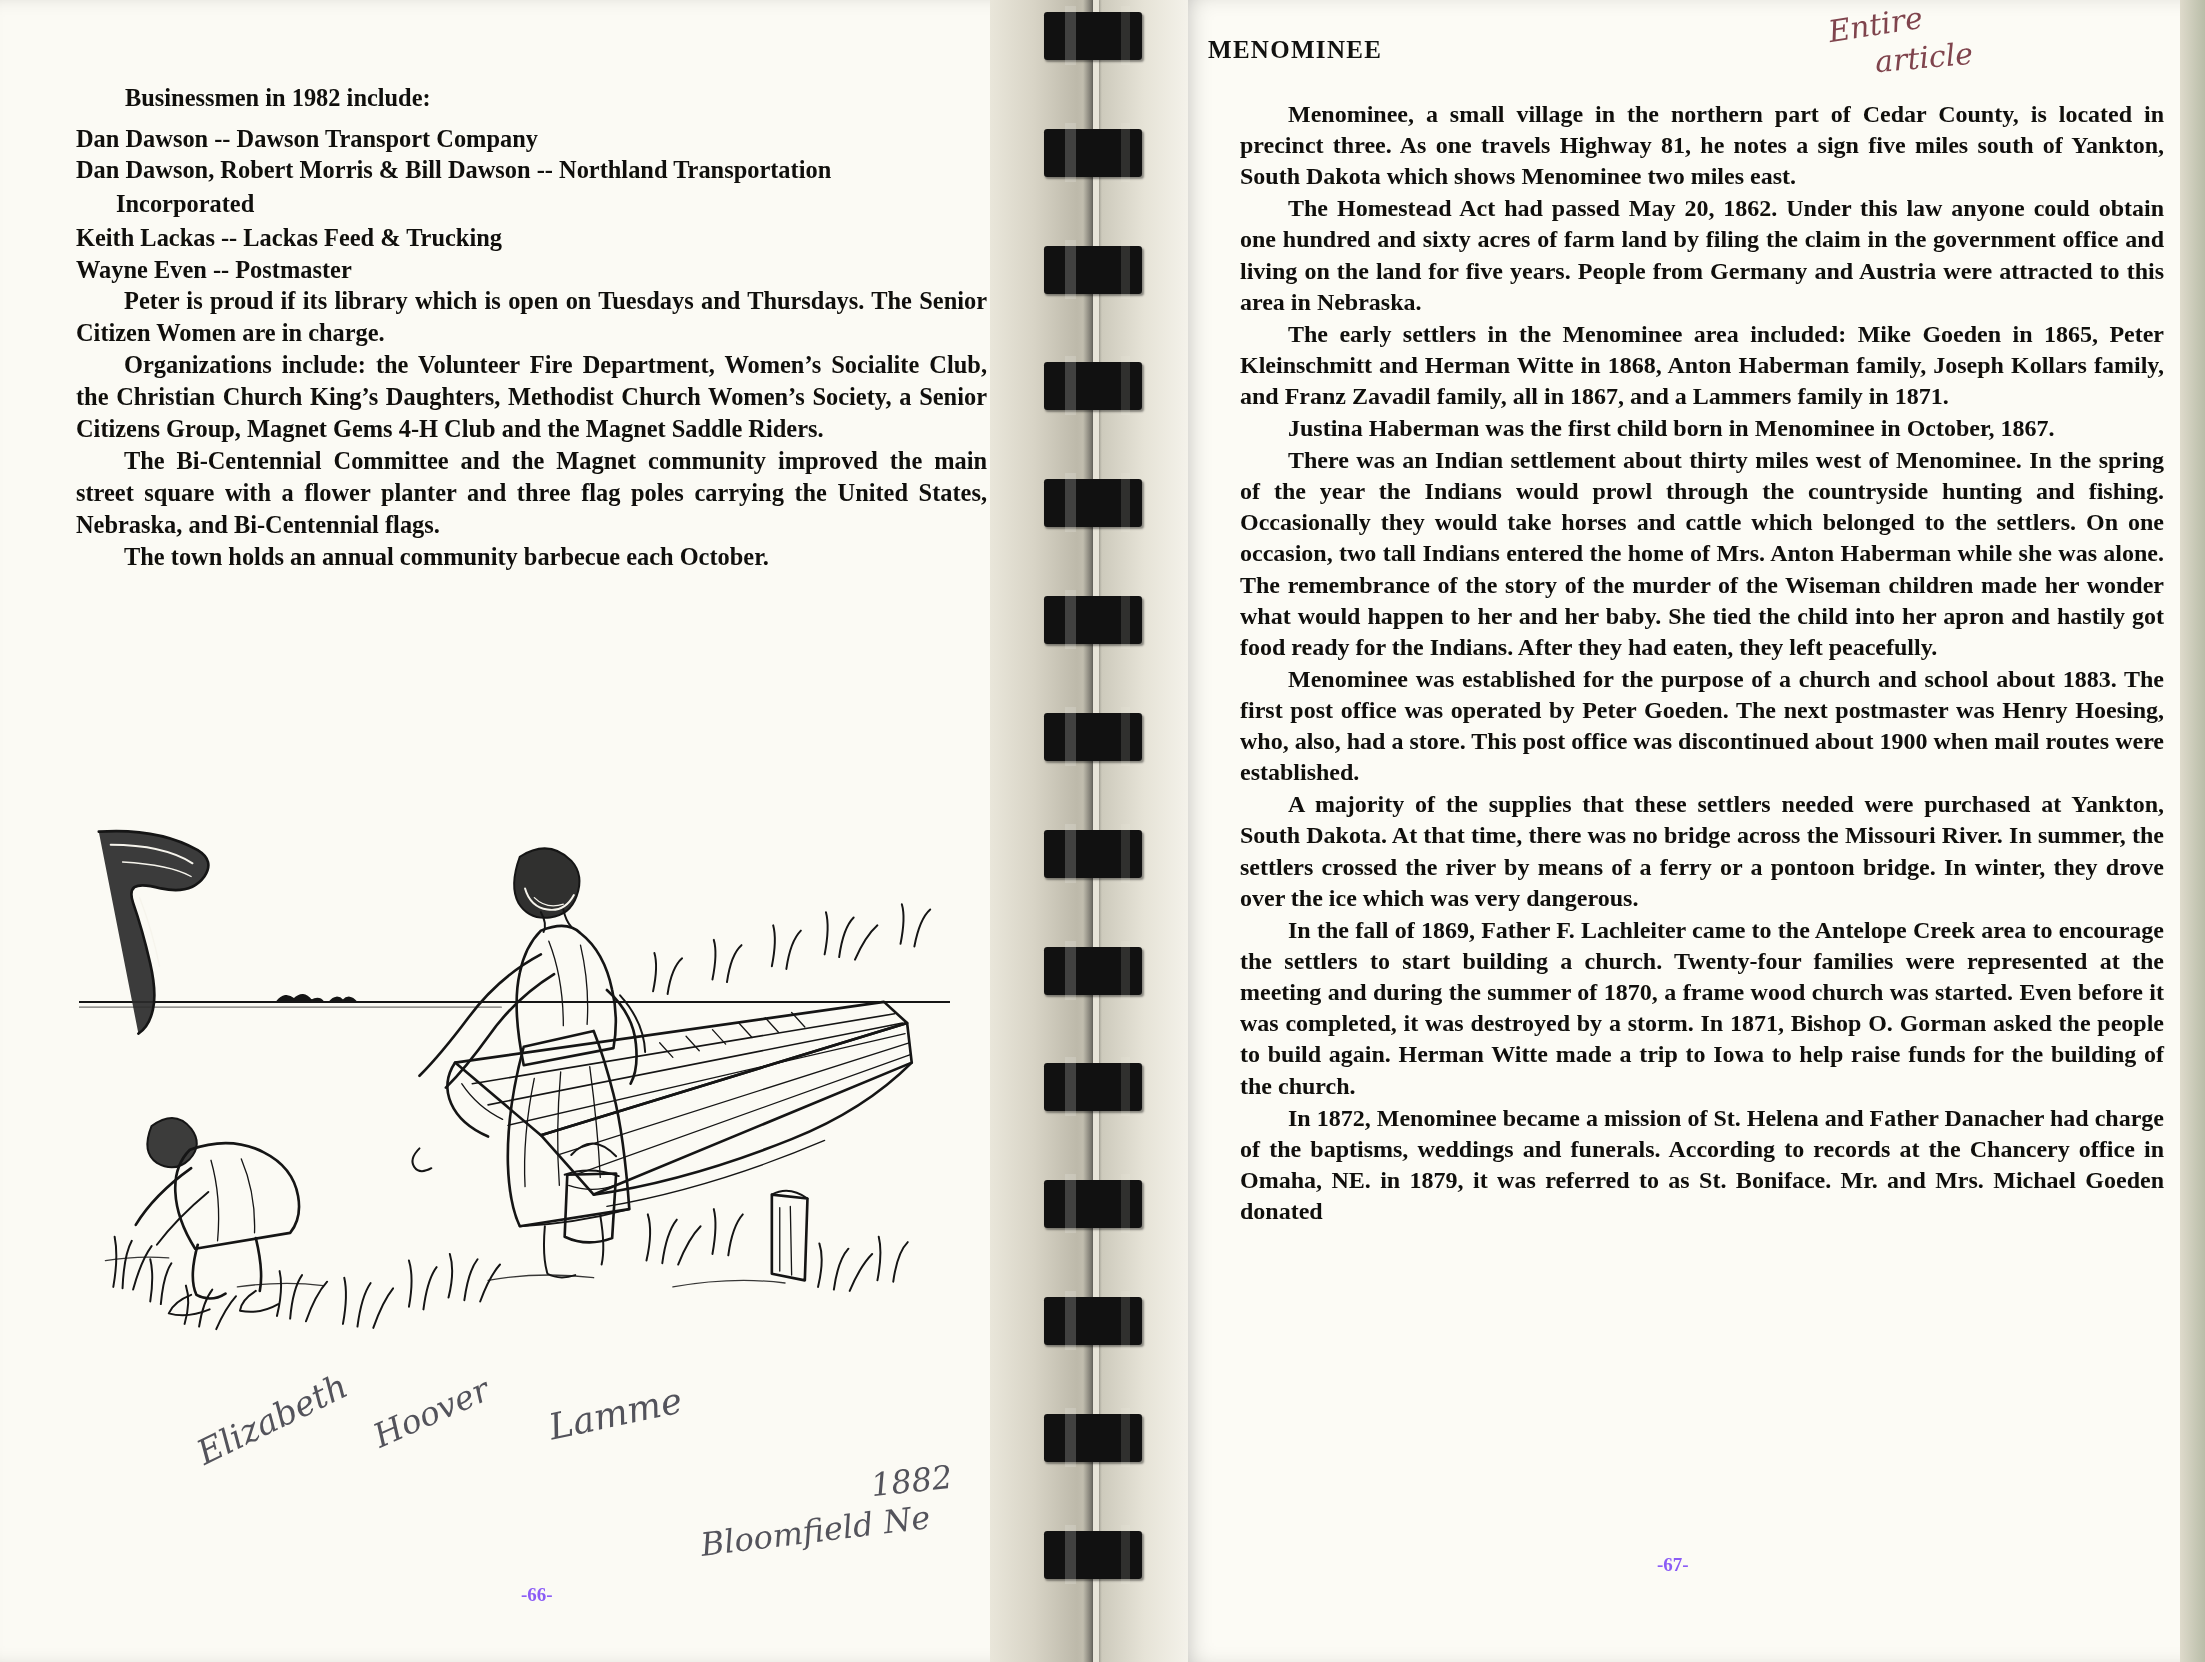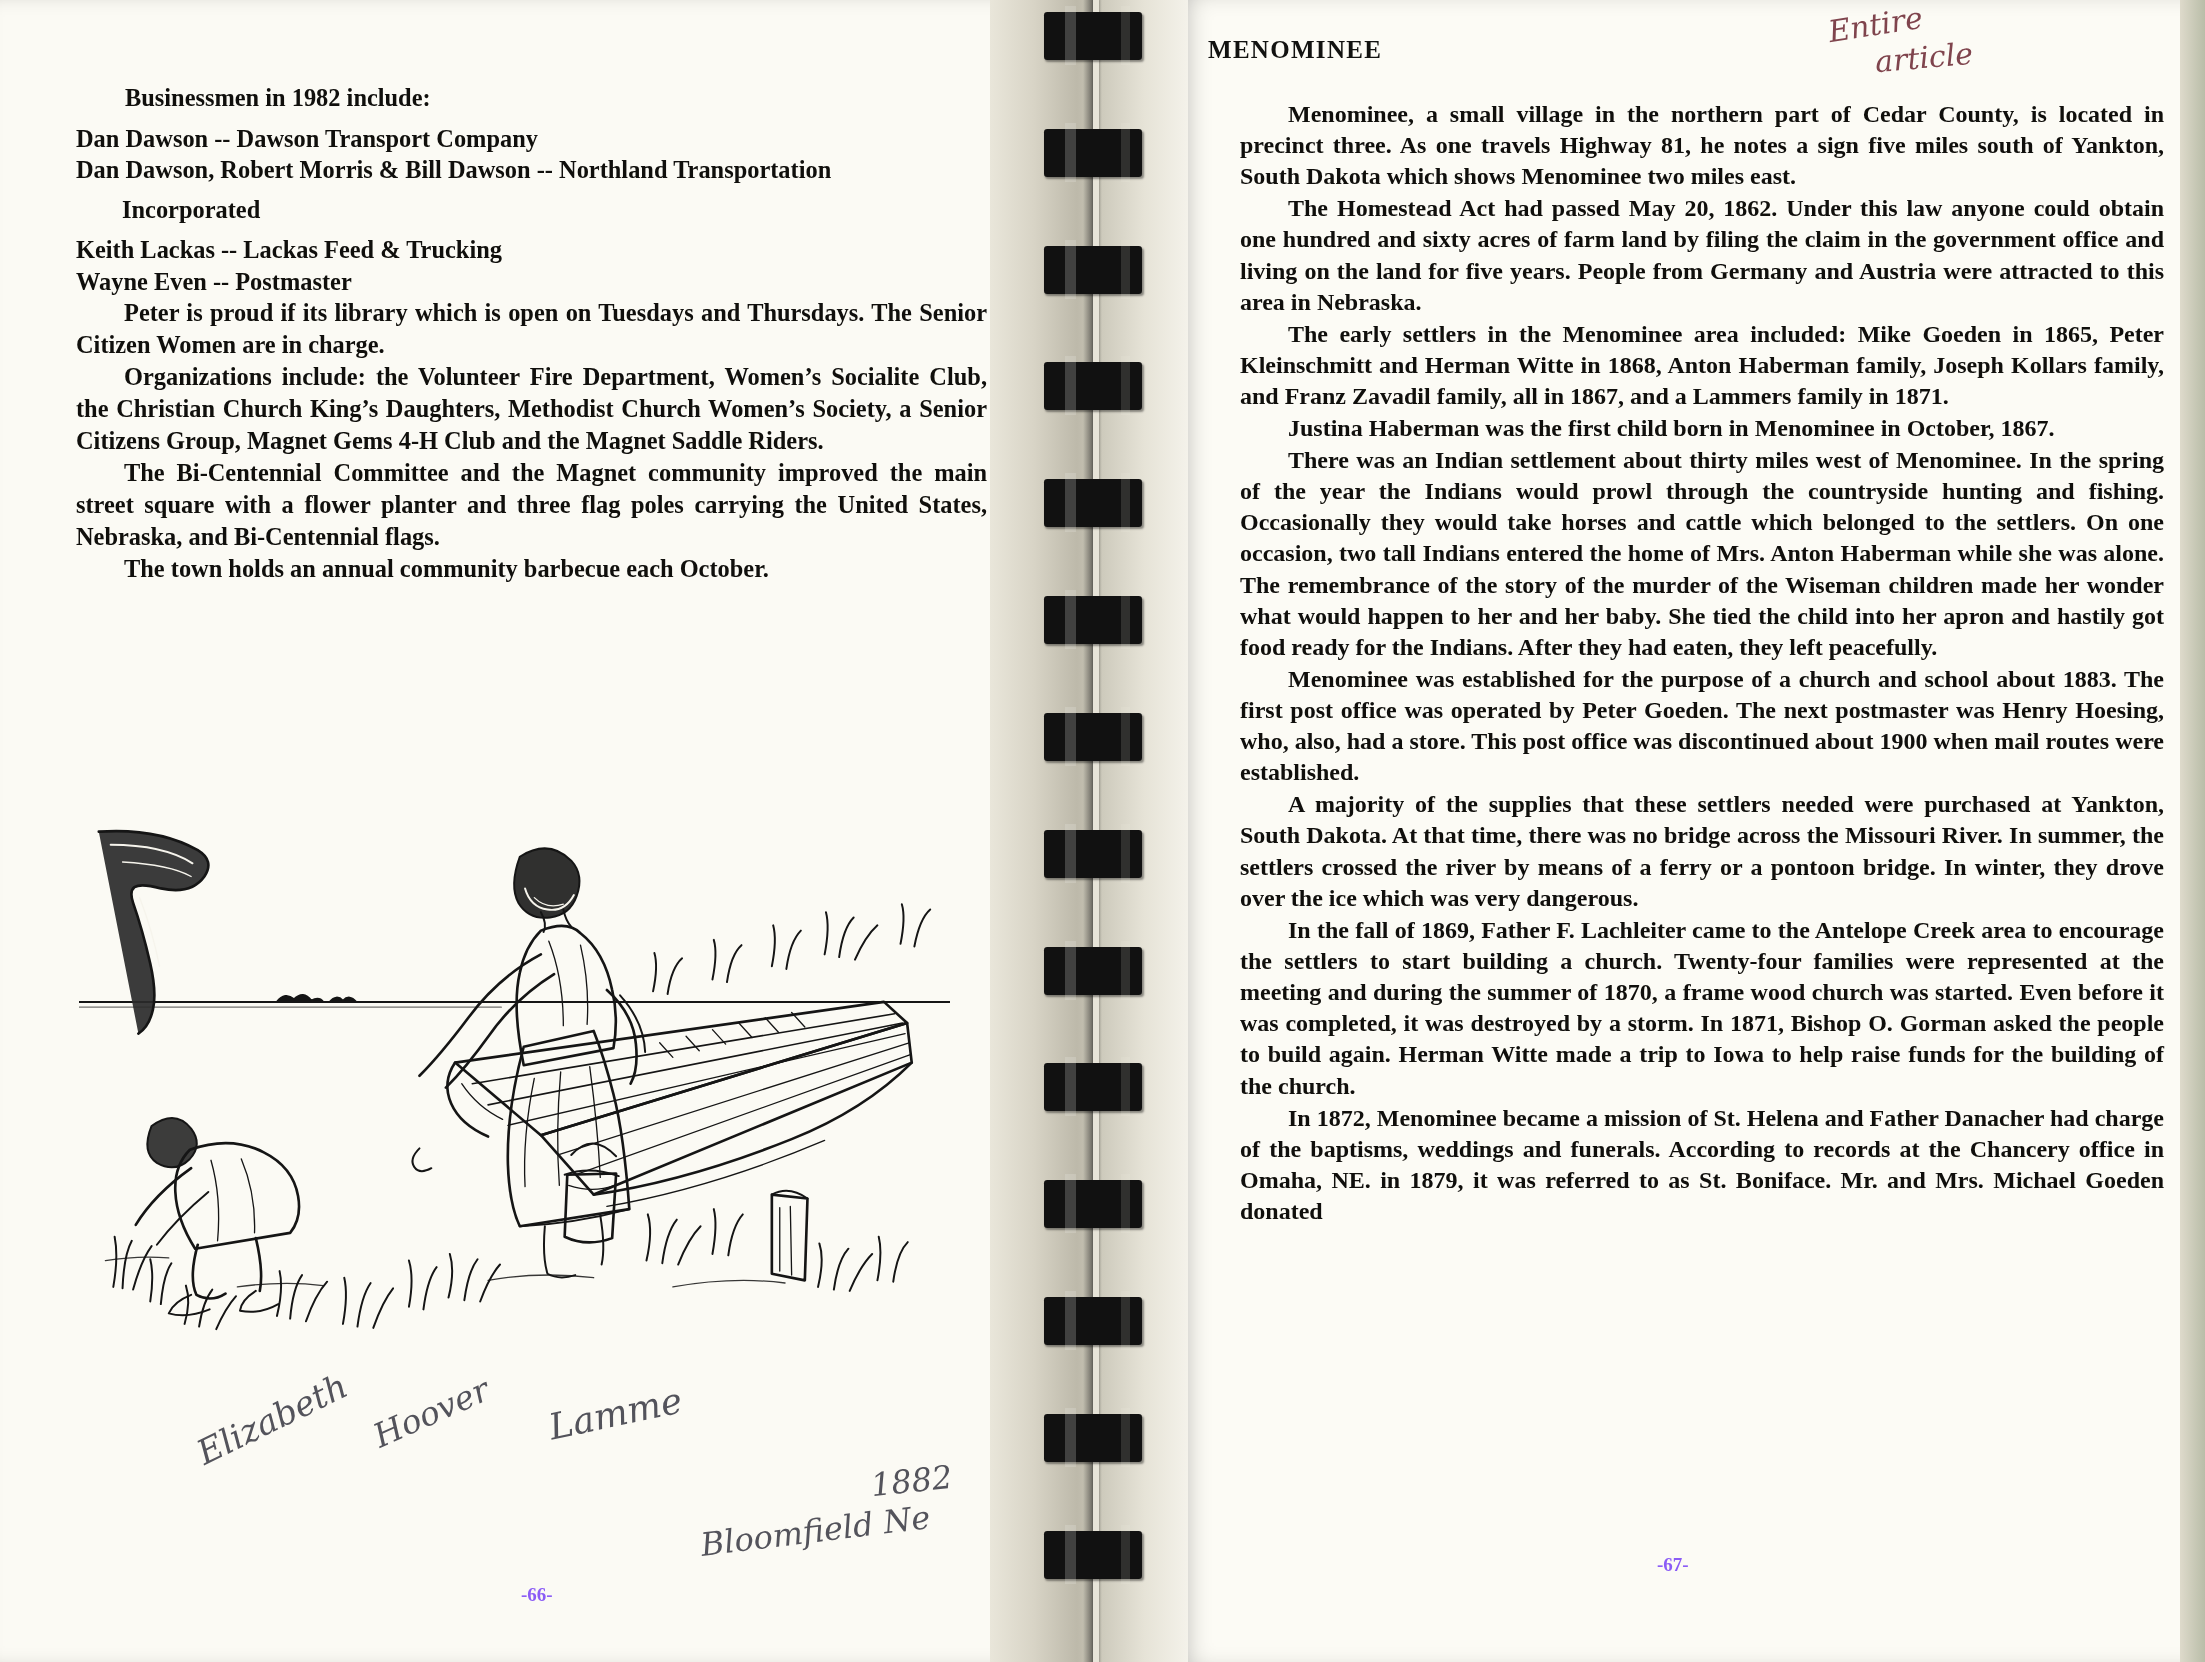--- a/index.html
+++ b/index.html
@@ -135,21 +135,21 @@
   p.para {
     margin: 0 0 0.7px 0;
     text-indent: 48px;
   }
   p.hang {
     margin: 0;
     text-indent: 0;
     padding-left: 0;
   }
   p.hang-ind {
-    margin: 8px;
+    margin: 2px;
     text-indent: 0;
     padding-left: 38px;
   }
   .listhead {
     margin: 9px;
     text-indent: 40px;
   }
 
   .pagenum {
     position: absolute;

